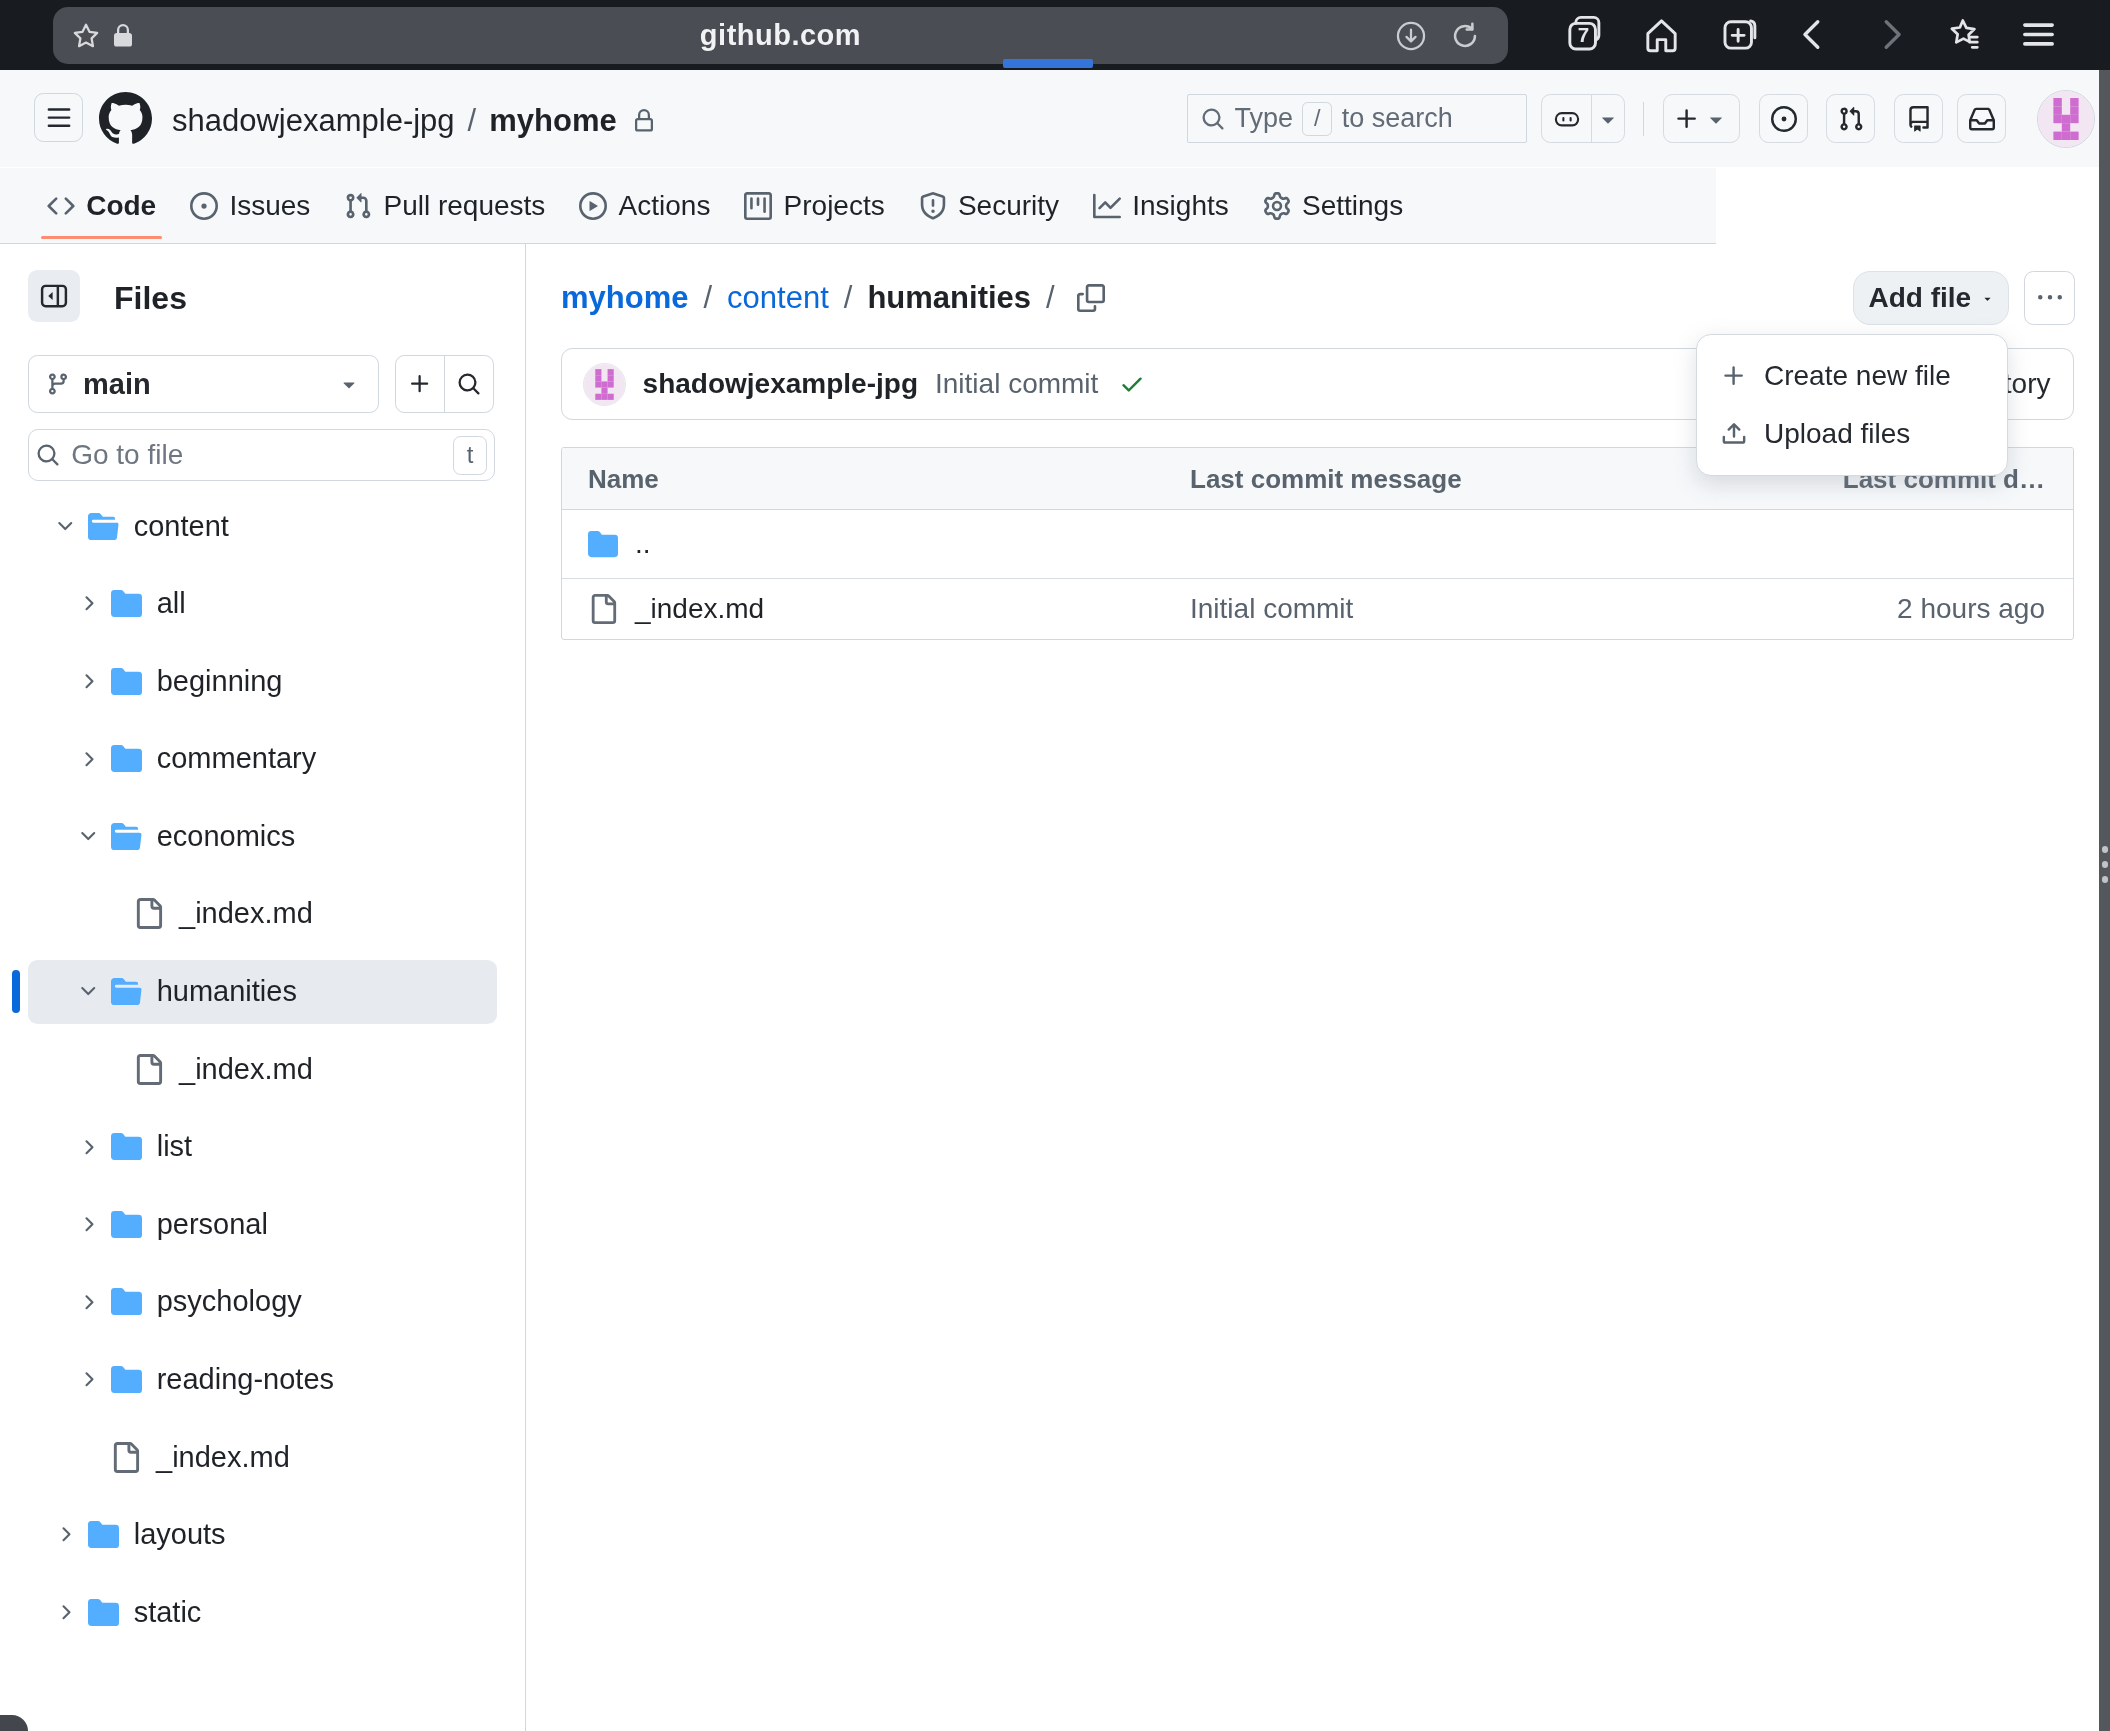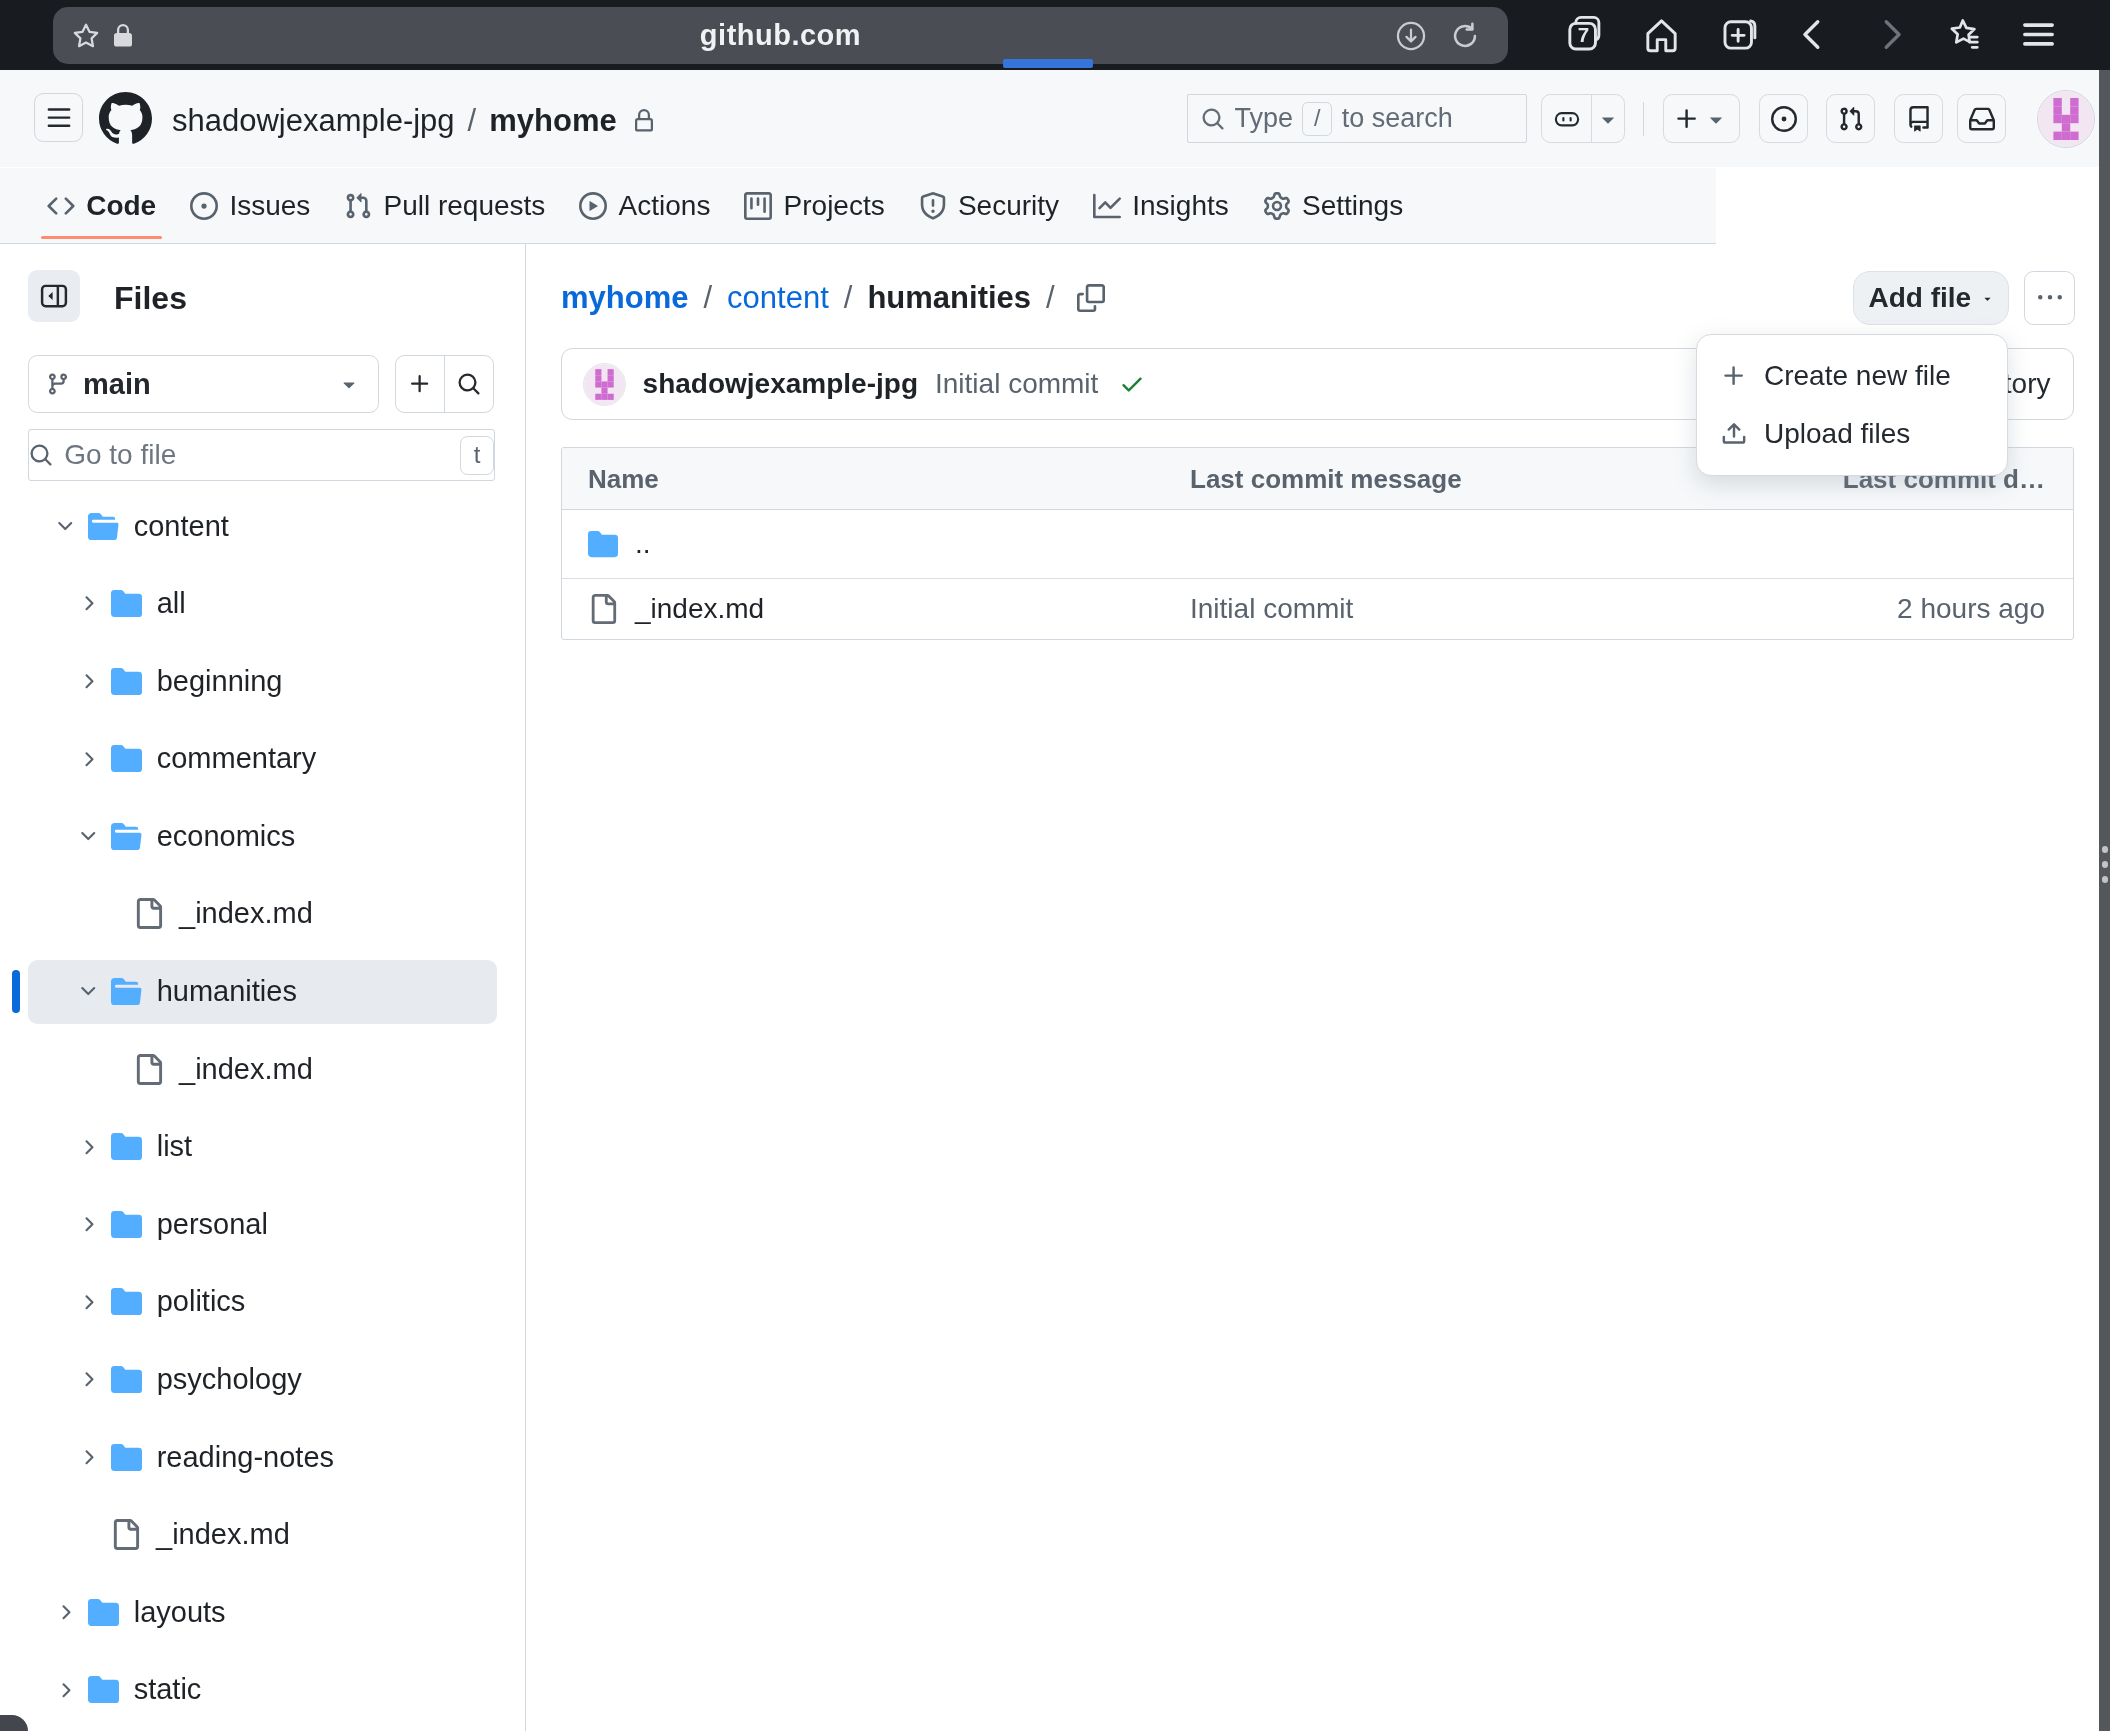--- a/index.html
+++ b/index.html
@@ -66,21 +66,21 @@
   #files-toggle { position:absolute; left:28px; top:26px; width:52px; height:52px; border-radius:9.4px; background:#e9ecf0; color:#25292e; display:flex; align-items:center; justify-content:center; }
   #files-toggle .svgi { width:28px; height:28px; }
   #files-title { position:absolute; left:94px; top:36px; font-size:32px; font-weight:700;margin-left:20px; }
   #branch-btn { position:absolute; left:28px; top:111px; width:351px; height:58px; border:1.4px solid #d0d7de; border-radius:9.4px; background:#fff; display:flex; align-items:center; padding:0 17px; gap:13px; }
   #branch-btn .svgi { width:24px; height:24px; color:#59636e; }
   #branch-name { font-size:29px; font-weight:600; color:#25292e; flex:1; }
   #tree-actions { position:absolute; left:395px; top:111px; width:99px; height:58px; border:1.4px solid #d0d7de; border-radius:9.4px; background:#fff; display:flex; }
   #tree-actions .seg { flex:1; display:flex; align-items:center; justify-content:center; color:#25292e; }
   #tree-actions .seg + .seg { border-left:1.4px solid #d0d7de; }
   #tree-actions .svgi { width:24px; height:24px; }
-  #goto-wrap { position:absolute; left:28px; top:185px; width:467px; height:52px; border:1.4px solid #d0d7de; border-radius:3px; background:#fff; display:flex; align-items:center; padding:0 0; gap:11.2px; }
+  #goto-wrap { position:absolute; left:28px; top:185px; width:467px; height:52px; border:1.4px solid #d0d7de; border-radius:10px; background:#fff; display:flex; align-items:center; padding:0 7px; gap:11.2px; }
   #goto-wrap .svgi { width:24px; height:24px; color:#59636e; }
   #goto-input { border:none; outline:none; flex:1; font-size:28px; font-family:inherit; color:#1f2328; min-width:0; background:transparent; }
   #goto-input::placeholder { color:#6e7781; }
   #goto-key { border:1.4px solid #d0d7de; border-radius:7.5px; width:34px; height:39px; display:flex; align-items:center; justify-content:center; font-size:24px; color:#59636e; flex:none; }
   #file-tree { position:absolute; left:0; top:250px; width:100%; }
   .tree-row { position:relative; margin:0 28px 13.6px 28px; height:64px; border-radius:9.4px; display:flex; align-items:center; font-size:29px; color:#1f2328; }
   .tree-row.selected { background:#e7eaee; }
   .select-bar { position:absolute; left:-16px; top:10.3px; width:8.4px; height:43px; border-radius:4.7px; background:#0969da; }
   .tree-chevron { width:22.5px; height:22.5px; color:#59636e; margin-right:11.2px; }
   .tree-icon { width:31px; height:31px; margin-right:15px; }
@@ -555,33 +555,20 @@
         <span class="tree-chevron svgi">
           <svg viewBox="0 0 16 16" fill="currentColor">
             <path d="M6.22 3.22a.75.75 0 0 1 1.06 0l4.25 4.25a.75.75 0 0 1 0 1.06l-4.25 4.25a.751.751 0 0 1-1.042-.018.751.751 0 0 1-.018-1.042L9.94 8 6.22 4.28a.75.75 0 0 1 0-1.06Z"></path>
           </svg>
         </span>
         <span class="tree-icon folder svgi">
           <svg viewBox="0 0 16 16" fill="currentColor">
             <path d="M1.75 1A1.75 1.75 0 0 0 0 2.75v10.5C0 14.216.784 15 1.75 15h12.5A1.75 1.75 0 0 0 16 13.25v-8.5A1.75 1.75 0 0 0 14.25 3H7.5a.25.25 0 0 1-.2-.1l-.9-1.2A1.75 1.75 0 0 0 5 1H1.75Z"></path>
           </svg>
         </span>
-        <span>politics</span>
-      </div>
-      <div class="tree-row" style="padding-left: 49px;">
-        <span class="tree-chevron svgi">
-          <svg viewBox="0 0 16 16" fill="currentColor">
-            <path d="M6.22 3.22a.75.75 0 0 1 1.06 0l4.25 4.25a.75.75 0 0 1 0 1.06l-4.25 4.25a.751.751 0 0 1-1.042-.018.751.751 0 0 1-.018-1.042L9.94 8 6.22 4.28a.75.75 0 0 1 0-1.06Z"></path>
-          </svg>
-        </span>
-        <span class="tree-icon folder svgi">
-          <svg viewBox="0 0 16 16" fill="currentColor">
-            <path d="M1.75 1A1.75 1.75 0 0 0 0 2.75v10.5C0 14.216.784 15 1.75 15h12.5A1.75 1.75 0 0 0 16 13.25v-8.5A1.75 1.75 0 0 0 14.25 3H7.5a.25.25 0 0 1-.2-.1l-.9-1.2A1.75 1.75 0 0 0 5 1H1.75Z"></path>
-          </svg>
-        </span>
         <span>psychology</span>
       </div>
       <div class="tree-row" style="padding-left: 49px;">
         <span class="tree-chevron svgi">
           <svg viewBox="0 0 16 16" fill="currentColor">
             <path d="M6.22 3.22a.75.75 0 0 1 1.06 0l4.25 4.25a.75.75 0 0 1 0 1.06l-4.25 4.25a.751.751 0 0 1-1.042-.018.751.751 0 0 1-.018-1.042L9.94 8 6.22 4.28a.75.75 0 0 1 0-1.06Z"></path>
           </svg>
         </span>
         <span class="tree-icon folder svgi">
           <svg viewBox="0 0 16 16" fill="currentColor">

